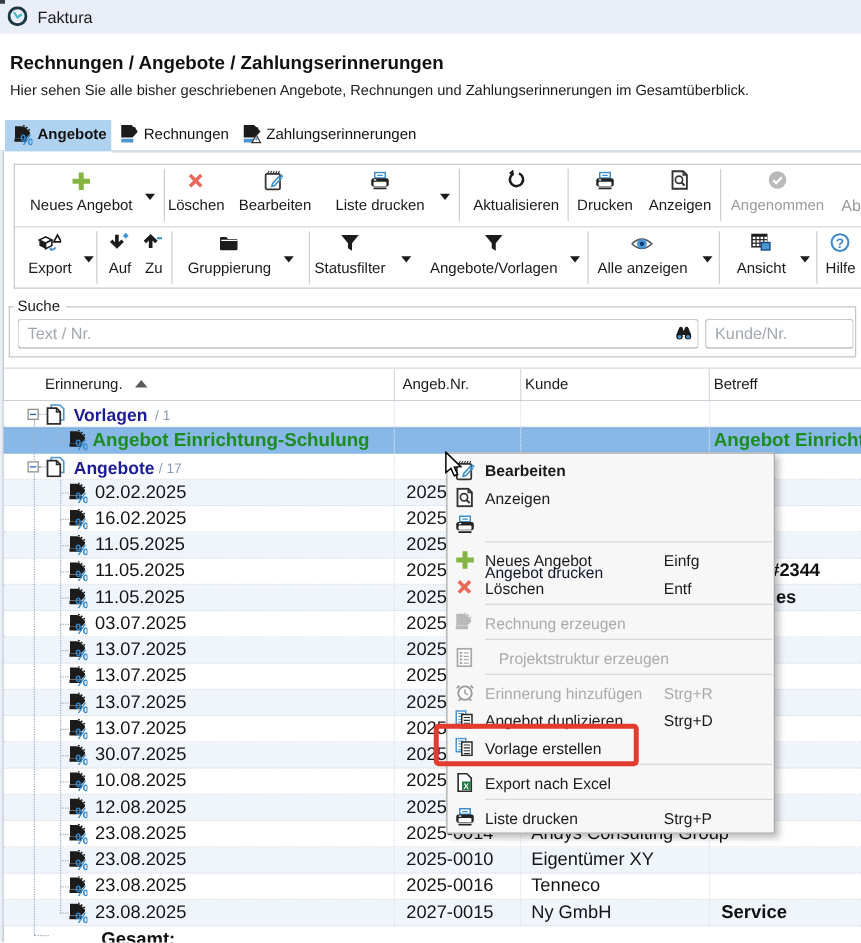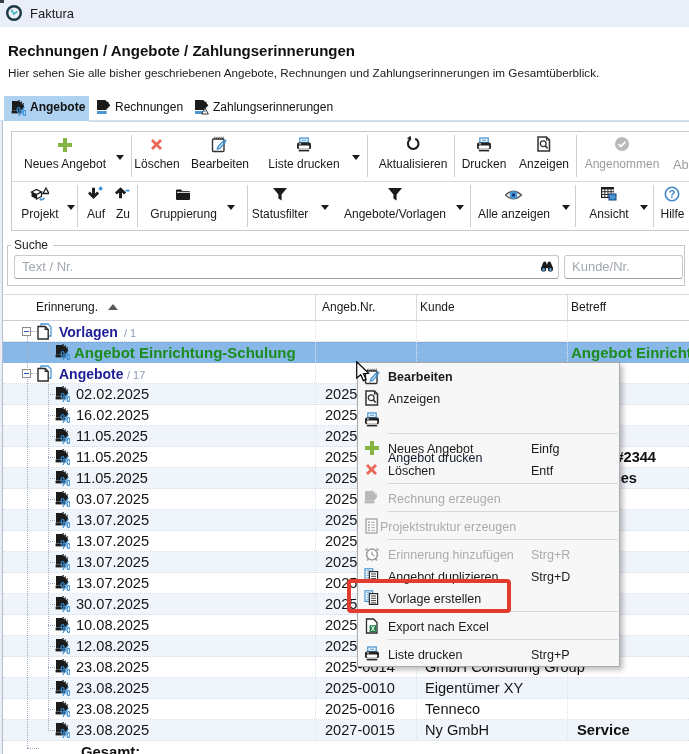--- a/index.html
+++ b/index.html
@@ -118,21 +118,21 @@
 <div class="lbl ctr" style="left:622px;top:157px;color:#9b9b9b;font-weight:normal;font-size:12px;text-align:right;">Angenommen</div>
 <div class="abs" style="left:673px;top:157px;width:16.5px;overflow:hidden;font-size:12.8px;color:#9b9b9b;white-space:nowrap;">Abgelehnt</div>
 <svg class="abs" style="left:30px;top:186px" width="19" height="16" viewBox="0 0 19 16">
       <path d="M1.5 6 l5 -2.5 5 2.5 -5 2.5 Z" fill="none" stroke="#1b1b1b" stroke-width="1.3"></path>
       <path d="M1.5 6 v4.5 l5 2.5 v-4.5 Z" fill="#1b1b1b"></path>
       <path d="M11.5 6 v4.5 l-5 2.5 v-4.5 l5 -2.5" fill="#fff" stroke="#1b1b1b" stroke-width="1.2"></path>
       <path d="M13 7.5 l3 -5.5 3 5.5 Z" fill="#fff" stroke="#1b1b1b" stroke-width="1.3"></path>
       <path d="M10 13.5 a4 4 0 0 0 4.5 -1.5" fill="none" stroke="#4a96d2" stroke-width="1.5"></path>
       <path d="M9 13.2 l2.6 1.4 -.4 -2.8 Z" fill="#4a96d2"></path>
     </svg>
-<div class="lbl ctr" style="left:40px;top:207px;color:#1a1a1a;font-weight:normal;font-size:12px;">Projekt</div>
+<div class="lbl ctr" style="left:40px;top:207px;color:#1a1a1a;font-weight:normal;font-size:12px;">Export</div>
 <div class="caret" style="left:67px;top:205px;border-top-color:#1a1a1a;"></div>
 <div class="vsep" style="left:77px;top:185px;height:42px;"></div>
 <svg class="abs" style="left:88px;top:186px" width="15" height="16" viewBox="0 0 15 16">
       <path d="M4.2 1 h3.6 v7.2 l2.6 -2.6 2.4 2.4 -6.8 6.6 -6.8 -6.6 2.4 -2.4 2.6 2.6 Z" fill="#1b1b1b" transform="translate(0.6,1) scale(0.82)"></path>
       <path d="M10.6 2.6 h4 M12.6 0.6 v4" stroke="#2f8bd4" stroke-width="1.7"></path>
     </svg>
 <div class="lbl ctr" style="left:96px;top:207px;color:#1a1a1a;font-weight:normal;font-size:12px;">Auf</div>
 <svg class="abs" style="left:115px;top:186px" width="15" height="16" viewBox="0 0 15 16">
       <path d="M4.2 15 h3.6 V7.8 l2.6 2.6 2.4 -2.4 -6.8 -6.6 -6.8 6.6 2.4 2.4 2.6 -2.6 Z" fill="#1b1b1b" transform="translate(0.6,0) scale(0.82)"></path>
       <path d="M10.6 4.6 h4" stroke="#2f8bd4" stroke-width="1.7"></path>
@@ -378,21 +378,21 @@
       <text x="5.2" y="16" font-family="Liberation Sans" font-size="12" font-weight="bold" fill="#2f8bd4">%</text>
     </svg>
 <div class="anr" style="top:638px;">2025-0017</div>
 <svg class="abs" style="left:55px;top:659px" width="15" height="17" viewBox="0 0 15 17">
       <path d="M1 1 h5.2 c1.8 0 2.8 .6 4 1.8 l2.6 2.8 c.5 .8 .4 1.6 -.6 2.6 L10 10.4 H1 Z" fill="#1b1b1b"></path>
       <path d="M7.2 .4 l1 -.8 .8 1 -1 .8 Z M9.4 2 l1.1 -.8 .8 1 -1 .8 Z M11.4 3.8 l1.1 -.8 .7 1.1 -1 .7 Z" fill="#1b1b1b"></path>
       <rect x="0.6" y="10.6" width="9.8" height="2.8" fill="#1b1b1b"></rect>
       <text x="5.2" y="16" font-family="Liberation Sans" font-size="12" font-weight="bold" fill="#2f8bd4">%</text>
     </svg>
 <div class="anr" style="top:659px;">2025-0014</div>
-<div class="kun" style="top:659px;">GmbH Consulting Group</div>
+<div class="kun" style="top:659px;">Andys Consulting Group</div>
 <svg class="abs" style="left:55px;top:680px" width="15" height="17" viewBox="0 0 15 17">
       <path d="M1 1 h5.2 c1.8 0 2.8 .6 4 1.8 l2.6 2.8 c.5 .8 .4 1.6 -.6 2.6 L10 10.4 H1 Z" fill="#1b1b1b"></path>
       <path d="M7.2 .4 l1 -.8 .8 1 -1 .8 Z M9.4 2 l1.1 -.8 .8 1 -1 .8 Z M11.4 3.8 l1.1 -.8 .7 1.1 -1 .7 Z" fill="#1b1b1b"></path>
       <rect x="0.6" y="10.6" width="9.8" height="2.8" fill="#1b1b1b"></rect>
       <text x="5.2" y="16" font-family="Liberation Sans" font-size="12" font-weight="bold" fill="#2f8bd4">%</text>
     </svg>
 <div class="anr" style="top:680px;">2025-0010</div>
 <div class="kun" style="top:680px;">Eigentümer XY</div>
 <svg class="abs" style="left:55px;top:701px" width="15" height="17" viewBox="0 0 15 17">
       <path d="M1 1 h5.2 c1.8 0 2.8 .6 4 1.8 l2.6 2.8 c.5 .8 .4 1.6 -.6 2.6 L10 10.4 H1 Z" fill="#1b1b1b"></path>
@@ -482,21 +482,21 @@
         <rect x="2" y="1" width="11" height="14" fill="#fff" stroke="#a8a8a8" stroke-width="1.4"></rect>
         <rect x="3.8" y="3.4" width="2" height="1.7" fill="#a8a8a8"></rect>
         <path d="M7 4.3 h4" stroke="#a8a8a8" stroke-width="1"></path>
         <rect x="3.8" y="6.1" width="2" height="1.7" fill="#a8a8a8"></rect>
         <path d="M7 7.0 h4" stroke="#a8a8a8" stroke-width="1"></path>
         <rect x="3.8" y="8.8" width="2" height="1.7" fill="#a8a8a8"></rect>
         <path d="M7 9.700000000000001 h4" stroke="#a8a8a8" stroke-width="1"></path>
         <rect x="3.8" y="11.500000000000002" width="2" height="1.7" fill="#a8a8a8"></rect>
         <path d="M7 12.400000000000002 h4" stroke="#a8a8a8" stroke-width="1"></path>
       </svg></div>
-<div class="abs dis" style="left:380px;top:519.5px;font-size:12.5px;color:#1a1a1a;font-weight:normal;white-space:nowrap;">Projektstruktur erzeugen</div>
+<div class="abs dis" style="left:399px;top:519.5px;font-size:12.5px;color:#1a1a1a;font-weight:normal;white-space:nowrap;">Projektstruktur erzeugen</div>
 <div class="msep" style="left:388px;top:539px;width:230px;"></div>
 <div class="abs" style="left:364px;top:546px;"><svg width="16" height="16" viewBox="0 0 16 16">
         <circle cx="8" cy="8.5" r="5.4" fill="#fff" stroke="#9a9a9a" stroke-width="1.5"></circle>
         <path d="M8 5.5 v3 l2.2 1.4" fill="none" stroke="#9a9a9a" stroke-width="1.2"></path>
         <path d="M3.5 2.5 l-2 2 M12.5 2.5 l2 2 M4.5 13 l-1.4 1.6 M11.5 13 l1.4 1.6" stroke="#9a9a9a" stroke-width="1.5"></path>
       </svg></div>
 <div class="abs dis" style="left:388px;top:547.5px;font-size:12.5px;color:#1a1a1a;font-weight:normal;white-space:nowrap;">Erinnerung hinzufügen</div>
 <div class="abs dis" style="left:531px;top:547.5px;font-size:12.5px;color:#1a1a1a;">Strg+R</div>
 <div class="abs" style="left:364px;top:568px;"><svg width="15" height="15" viewBox="0 0 15 15">
         <rect x="1" y="0.8" width="7.6" height="10.6" fill="#fff" stroke="#4a96d2" stroke-width="1.2"></rect>

